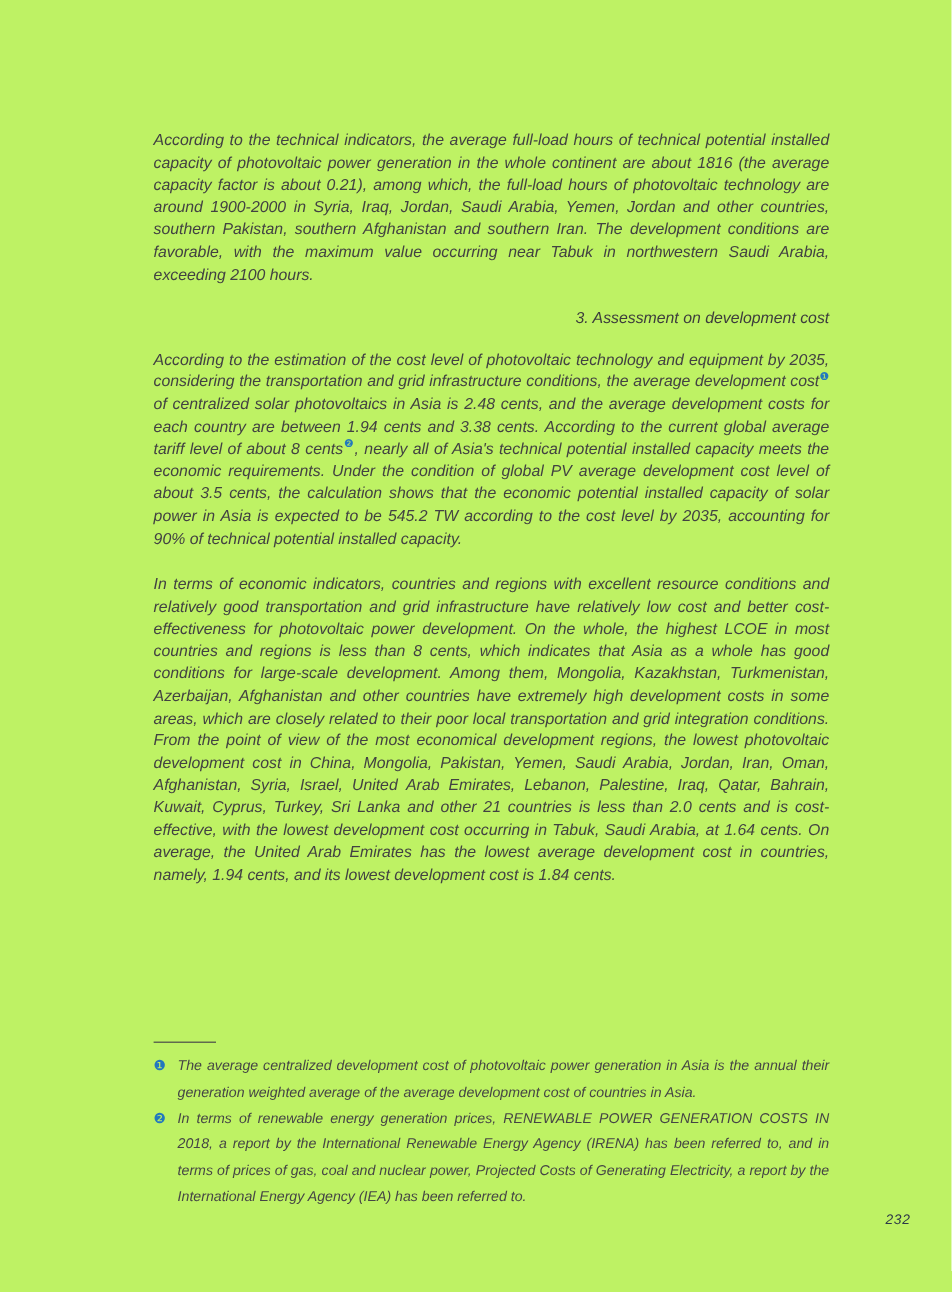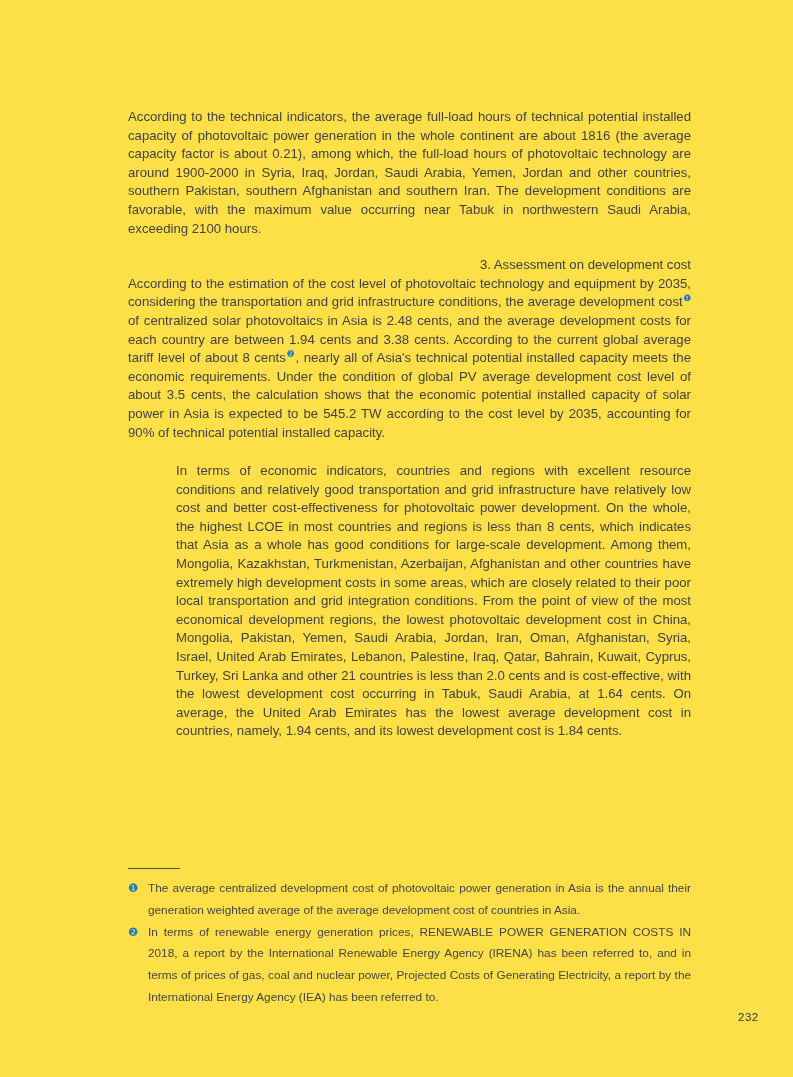--- a/index.html
+++ b/index.html
@@ -6,43 +6,44 @@
   html, body {
     width: 793px; height: 1077px;
     background: #ffffff;
     font-family: "Liberation Sans", "DejaVu Sans", sans-serif;
     overflow: hidden;
     position: relative;
   }
   .page {
     position: relative;
     width: 793px; height: 1077px;
-    background: #fde047;
+    background: #bef264;
+    font-style: italic;
   }
   .text-column {
     position: absolute;
     left: 128px; top: 108px;
     width: 563px;
     color: #424242;
     font-size: 13.2px;
     line-height: 18.6px;
     text-align: justify;
   }
   .body-para { margin: 0; }
   .section-heading {
     font-size: 13.2px;
     font-weight: normal;
     color: #3d3d3d;
     margin-top: 18px;
     line-height: 18.6px;
     text-align: right;
   }
-  .para-cost { }
+  .para-cost { margin-top: 16px; }
   .para-figure { margin-top: 8px; }
-  .para-economic { margin-top: 20px; margin-left: 48px; }
+  .para-economic { margin-top: 20px; }
   sup.fn-ref {
     font-family: "DejaVu Sans", sans-serif;
     font-size: 9px;
     color: #2278be;
     vertical-align: super;
     line-height: 0;
   }
   .footnotes {
     position: absolute;
     left: 128px; top: 868px;

